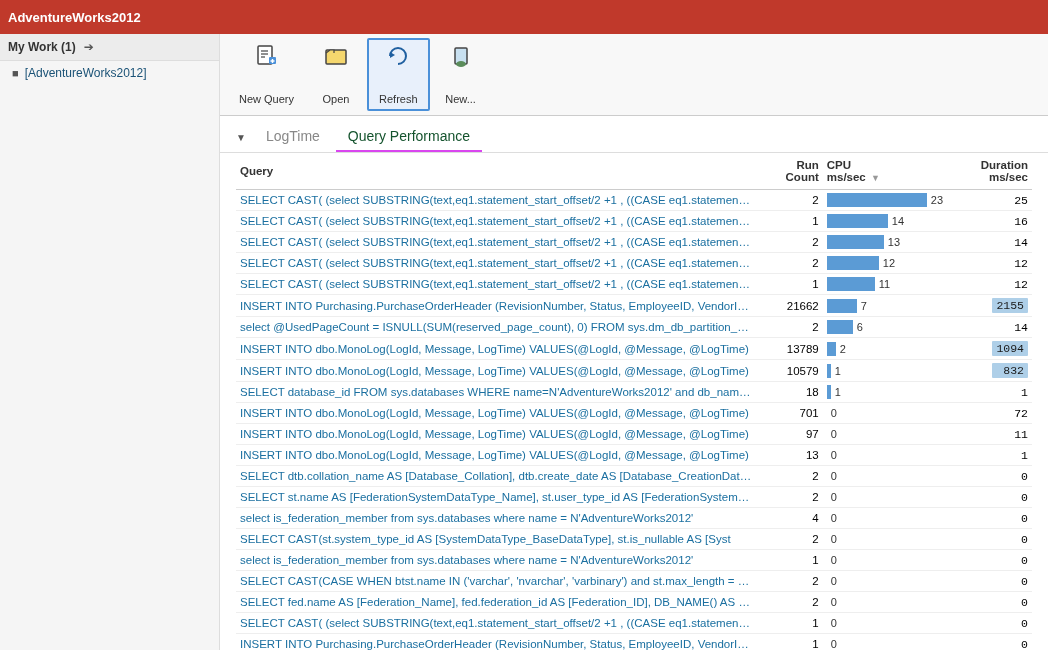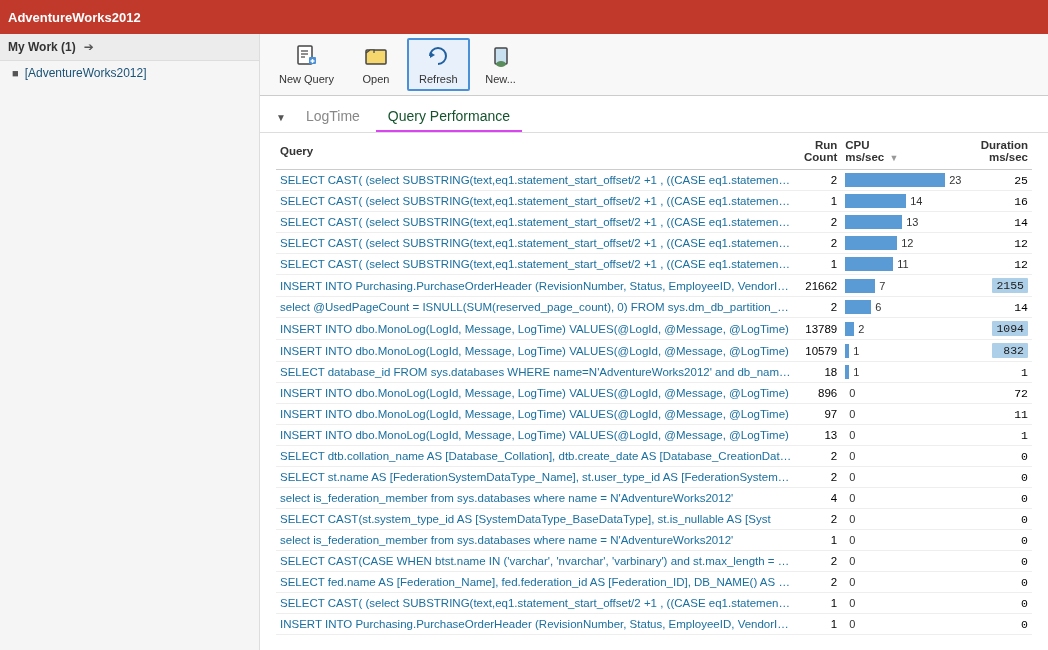--- a/index.html
+++ b/index.html
@@ -21,21 +21,21 @@
 
     
     .main-layout {
       display: flex;
       flex: 1;
       overflow: hidden;
     }
 
     
     .sidebar {
-      width: 260px;
+      width: 220px;
       background: #f5f5f5;
       border-right: 1px solid #ddd;
       flex-shrink: 0;
     }
     .sidebar-my-work {
       display: flex;
       align-items: center;
       padding: 6px 8px;
       font-size: 12px;
       color: #333;
@@ -79,20 +79,21 @@
       display: flex;
       flex-direction: column;
       align-items: center;
       justify-content: center;
       padding: 4px 10px;
       cursor: pointer;
       border: 1px solid transparent;
       background: transparent;
       min-width: 58px;
       border-radius: 2px;
+      gap: 20px;
     }
     .toolbar-btn.active { border: 2px solid #4a90d9; background: #e8f0fb; }
     .toolbar-btn-icon {
       font-size: 20px;
       color: #444;
       line-height: 1;
     }
     .toolbar-btn-label {
       font-size: 11px;
       color: #333;
@@ -390,21 +391,21 @@
               <td class="bar-col">
                 <div class="cpu-bar-container">
                   <div class="cpu-bar" style="width:4px"></div>
                   <span class="cpu-val">1</span>
                 </div>
               </td>
               <td class="dur-col">1</td>
             </tr>
             <tr>
               <td class="query-col">INSERT INTO dbo.MonoLog(LogId, Message, LogTime) VALUES(@LogId, @Message, @LogTime)</td>
-              <td class="num-col">896</td>
+              <td class="num-col">701</td>
               <td class="bar-col">
                 <div class="cpu-bar-container">
                   <div class="cpu-bar" style="width:0px"></div>
                   <span class="cpu-val">0</span>
                 </div>
               </td>
               <td class="dur-col">72</td>
             </tr>
             <tr>
               <td class="query-col">INSERT INTO dbo.MonoLog(LogId, Message, LogTime) VALUES(@LogId, @Message, @LogTime)</td>

